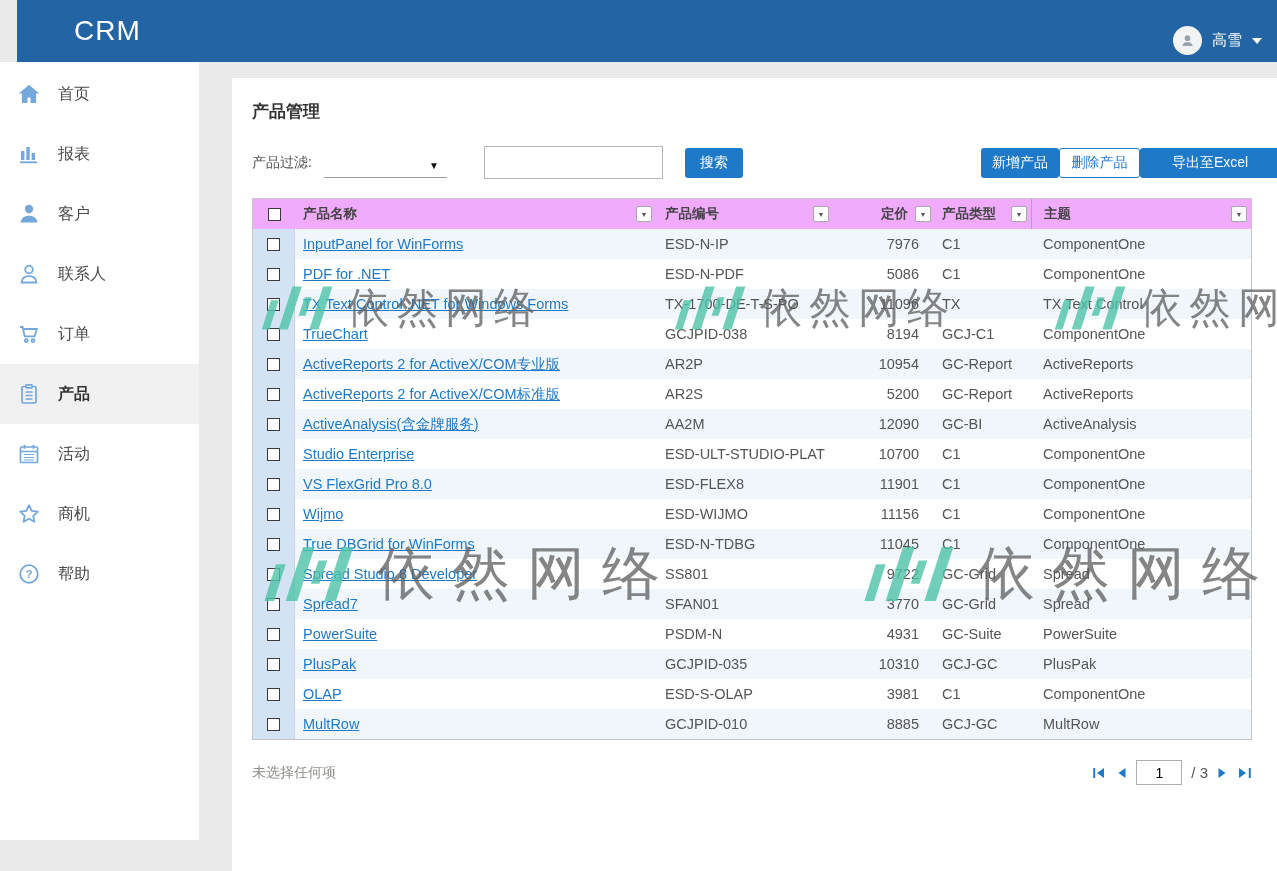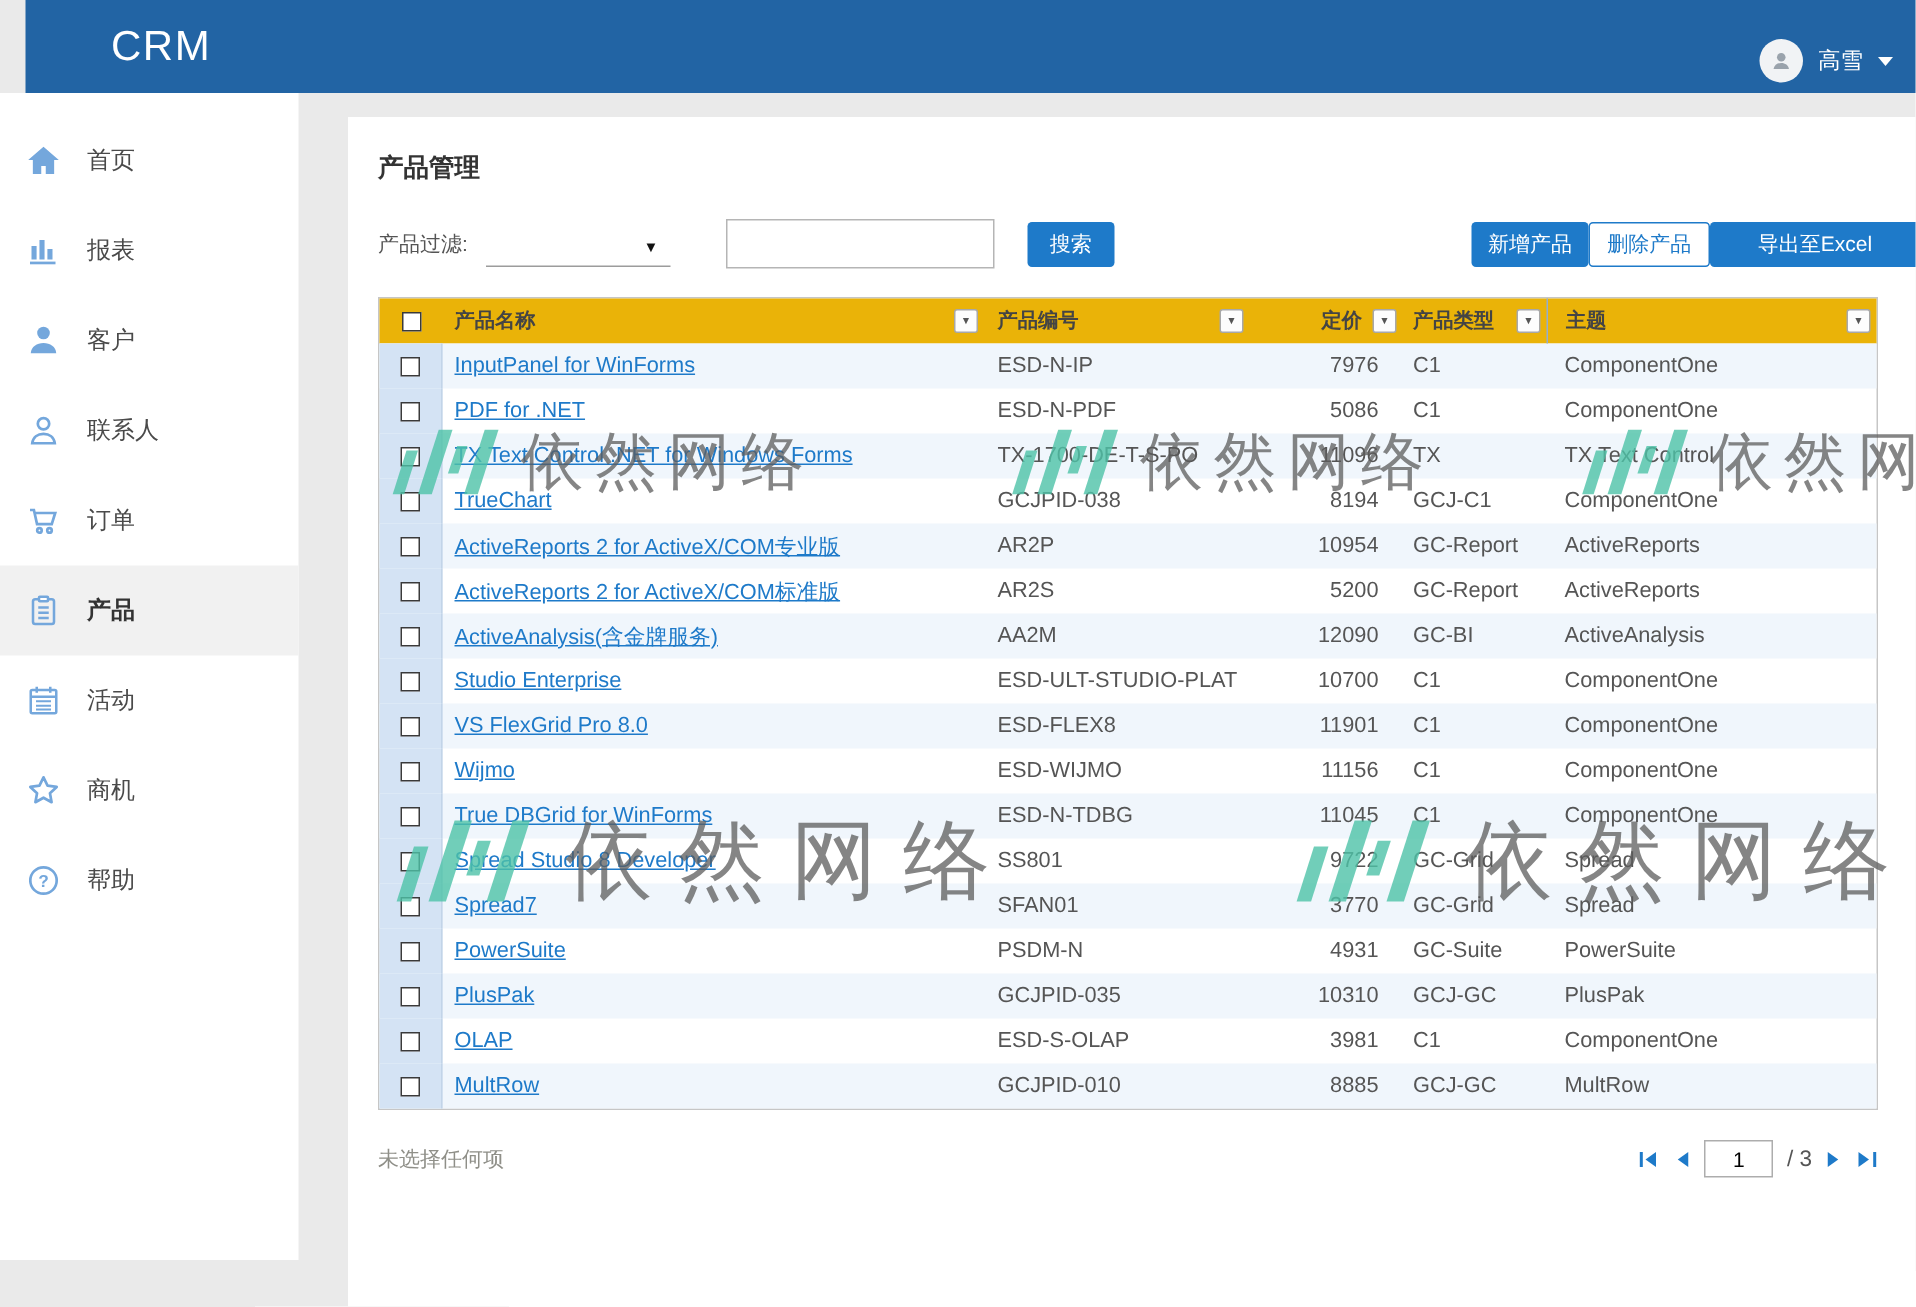--- a/index.html
+++ b/index.html
@@ -11,21 +11,21 @@
   
   .topbar { position:absolute; left:17px; top:0; width:1277px; height:62px;
     background:#2264a4; display:flex; align-items:center; z-index:3; }
   .brand { color:#fff; font-size:28px; font-weight:400; letter-spacing:1px; margin-left:57px; }
   .userbox { margin-left:auto; margin-right:32px; display:flex; align-items:center; gap:10px; cursor:pointer;margin-top:18px; }
   .avatar { width:29px; height:29px; border-radius:50%; background:#f1f3f5; display:flex; align-items:center; justify-content:center; }
   .username { color:#fff; font-size:15px; }
   .user-caret { width:0; height:0; border-left:5px solid transparent; border-right:5px solid transparent; border-top:6px solid #fff; margin-top:2px; }
   
   .sidebar { position:absolute; left:0; top:62px; width:199px; height:778px;
-    background:#fff; padding-top:15px; z-index:2; }
+    background:#fff; padding-top:2px; z-index:2; }
   .nav-item { height:60px; display:flex; align-items:center; cursor:pointer; }
   .nav-icon { width:24px; height:24px; margin-left:17px; color:#74a7dc; flex:0 0 24px; }
   .nav-label { margin-left:17px; font-size:16px; color:#4a4a4a; }
   .nav-item.active { background:#f1f1f1; }
   .nav-item.active .nav-label { font-weight:bold; color:#333; }
   
   .card { position:absolute; left:232px; top:78px; width:1068px; height:793px;
     background:#fff; padding:22px 20px 0 20px; z-index:1; }
   .page-title { font-size:17px; font-weight:bold; color:#333; }
   .toolbar { margin-top:23px; display:flex; align-items:center; }
@@ -41,21 +41,21 @@
   .btn.solid { background:#1e7ac9; color:#fff; }
   .btn.outline { background:#fff; color:#1e7ac9; border:1px solid #1e7ac9; }
   .btn-search { width:58px; margin-left:22px; }
   .toolbar-right { margin-left:auto; display:flex; align-items:center; }
   .btn-add { width:78px; }
   .btn-del { width:81px; }
   .btn-export { width:140px; }
   
   .grid { margin-top:19px; width:1000px; border:1px solid #c6c6c6; }
   .g-row { display:flex; height:30px; align-items:center; }
-  .g-head { background:#eab308; font-weight:bold; color:#444; font-size:13.5px;justify-content:center; }
+  .g-head { background:#f0abfc; font-weight:bold; color:#444; font-size:13.5px;justify-content:center; }
   .g-cell { height:100%; display:flex; align-items:center; overflow:hidden; white-space:nowrap; }
   .col-cb    { width:42px;  justify-content:center; }
   .col-name  { width:361px; padding-left:8px; }
   .col-code  { width:177px; padding-left:9px; }
   .col-price { width:100px; justify-content:flex-end; padding-right:14px; }
   .col-type  { width:98px;  padding-left:9px; }
   .col-theme { width:220px; padding-left:12px; }
   .g-head .col-name, .g-head .col-code, .g-head .col-type, .g-head .col-theme
     { justify-content:space-between; padding-right:4px; }
   .g-head .col-price { padding-right:2px; gap:7px; }

